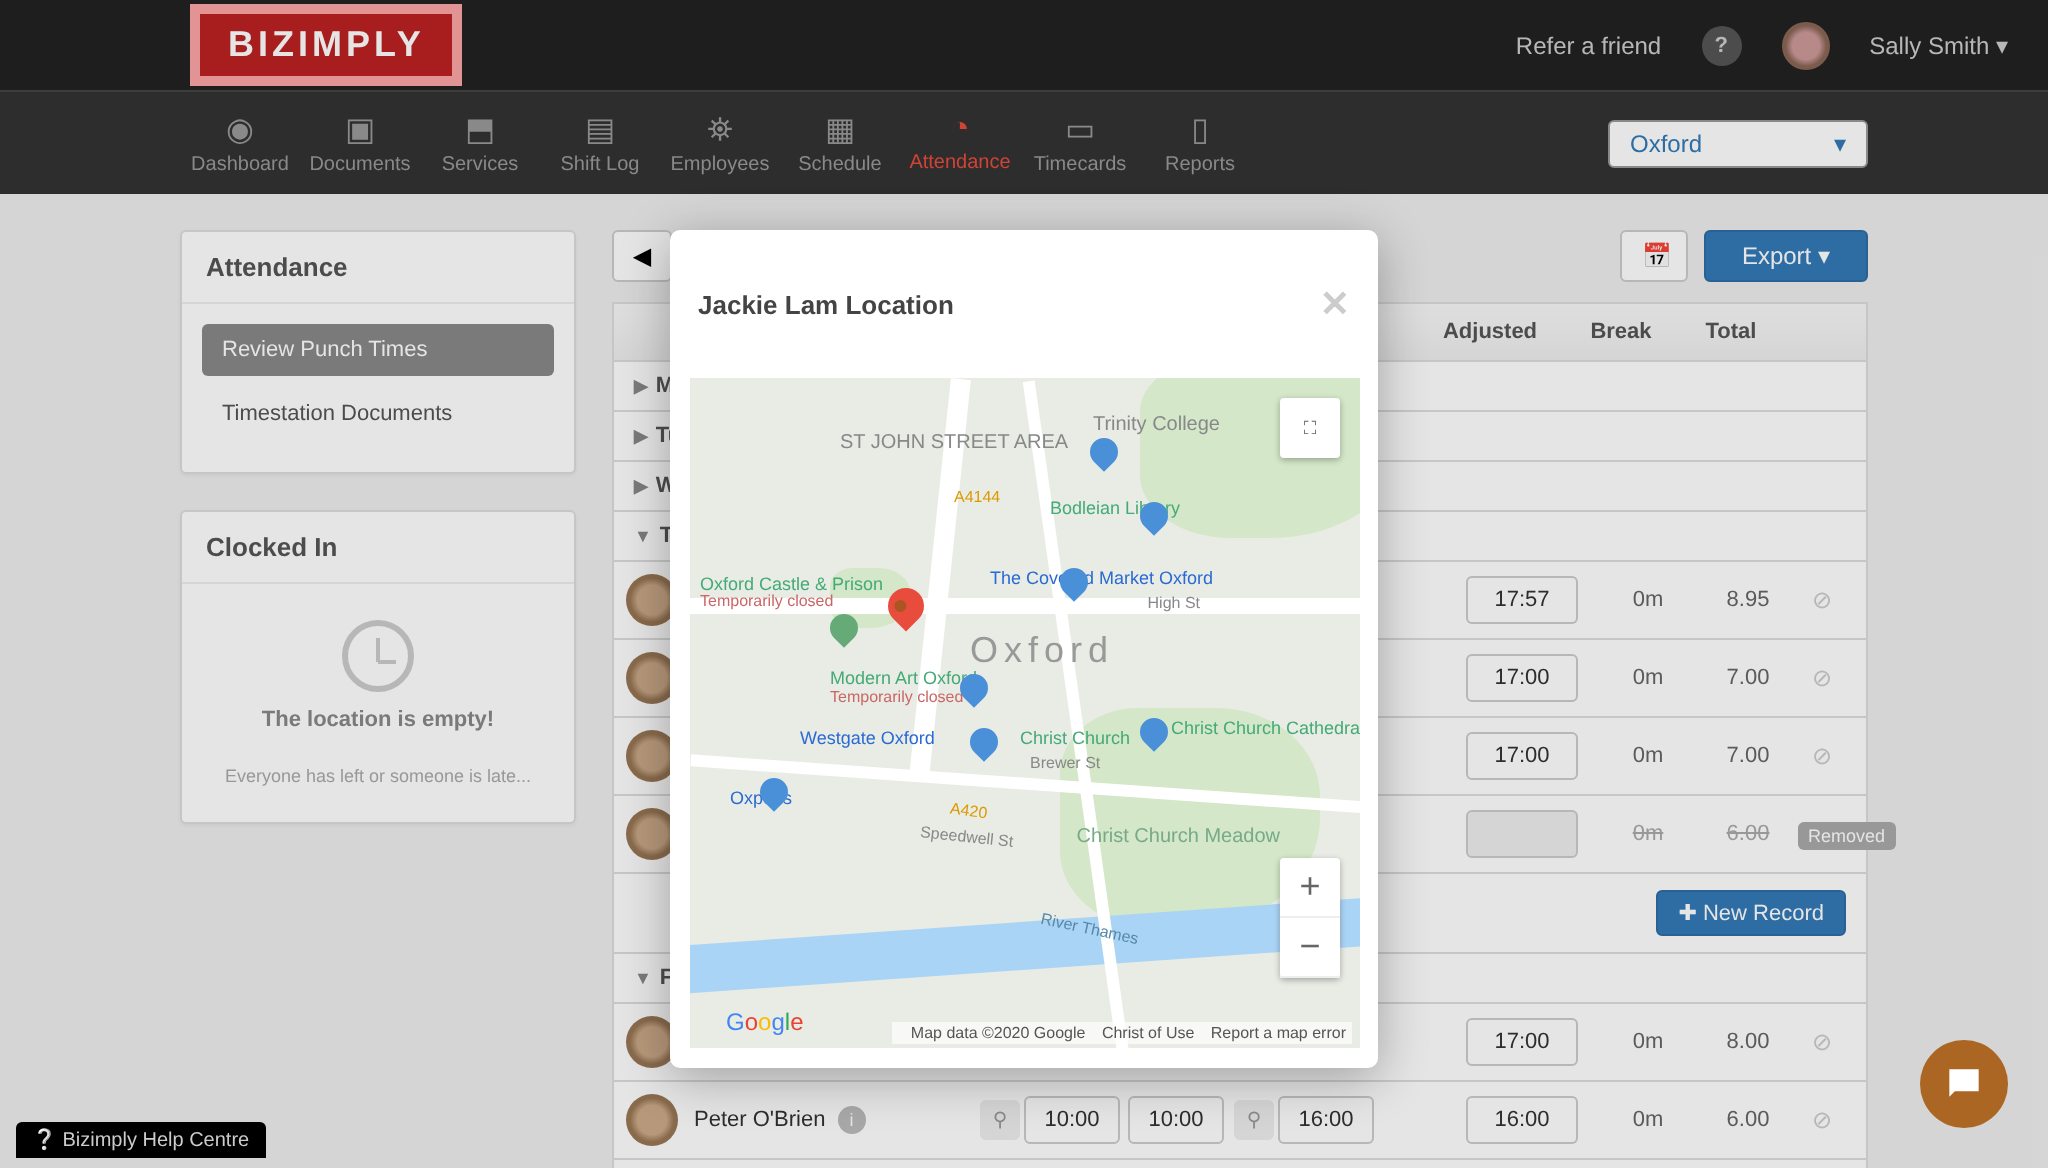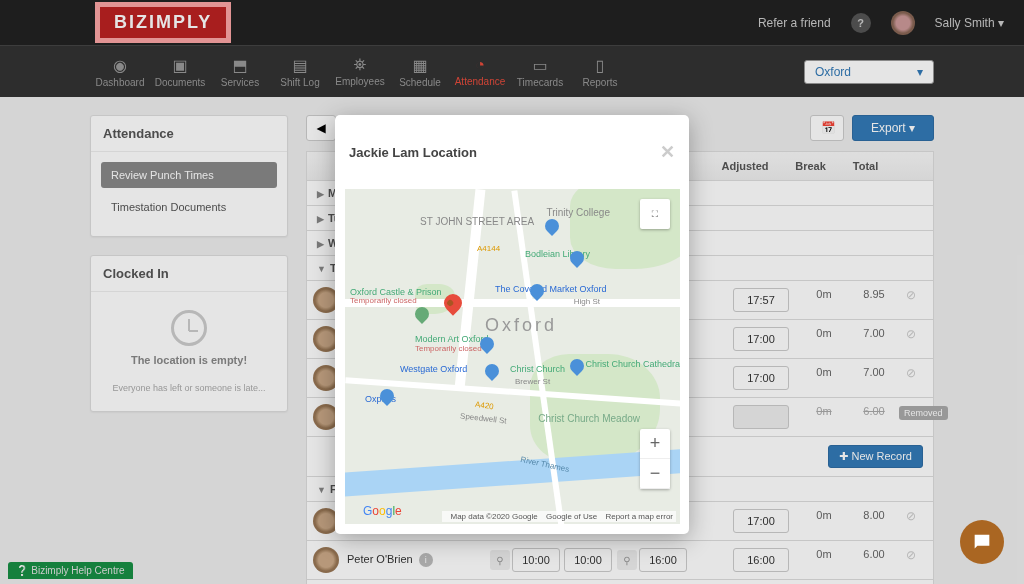--- a/index.html
+++ b/index.html
@@ -49,21 +49,21 @@
 
 .day-row { background:#fff; border:1px solid #ddd; border-top:none; padding:6px 10px; font-size:11px; color:#555; font-weight:600; }
 .day-row .caret { color:#888; font-size:9px; margin-right:4px; }
 
 .emp-row { background:#fff; border:1px solid #ddd; border-top:none; display:flex; align-items:center; padding:6px 10px 6px 0; font-size:11px; color:#333; }
 .emp-av { width:26px; height:26px; border-radius:50%; background:radial-gradient(#ca8 40%,#975 60%); margin:0 8px 0 6px; }
 .emp-name { width:140px; }
 .info-ic { width:14px; height:14px; border-radius:50%; background:#bbb; color:#fff; font-size:9px; display:inline-flex; align-items:center; justify-content:center; margin-left:3px; }
 .pin-ic { width:20px; height:20px; background:#eee; border-radius:3px; color:#999; display:inline-flex; align-items:center; justify-content:center; font-size:10px; margin-left:3px; }
 .time-in { width:48px; height:24px; border:1px solid #ccc; border-radius:3px; text-align:center; font-size:11px; margin:0 2px; line-height:22px; background:#fff; }
-.cells { display:flex; align-items:flex-start; margin-left:auto; }
+.cells { display:flex; align-items:center; margin-left:auto; }
 .cell-adj { width:56px; height:24px; border:1px solid #ccc; border-radius:3px; text-align:center; font-size:11px; line-height:22px; background:#fff; margin:0 10px; }
 .cell-static { width:50px; text-align:center; font-size:11px; color:#666; }
 .cell-action { width:24px; text-align:center; color:#ccc; font-size:12px; }
 .strikethrough { text-decoration:line-through; color:#aaa; }
 .removed-badge { background:#aaa; color:#fff; font-size:9px; padding:2px 5px; border-radius:3px; }
 .disabled-box { background:#eee; }
 
 .newrec-row { display:flex; justify-content:flex-end; padding:8px 10px; background:#fff; border:1px solid #ddd; border-top:none; }
 .btn.newrec { background:#337ab7; color:#fff; border-color:#2e6da4; font-size:11px; padding:4px 10px; }
 
@@ -85,21 +85,21 @@
 .map-ctrl { position:absolute; background:#fff; border-radius:2px; box-shadow:0 1px 3px rgba(0,0,0,.3); color:#666; display:flex; align-items:center; justify-content:center; }
 .map-fs { right:10px; top:10px; width:30px; height:30px; }
 .map-zoom { right:10px; bottom:35px; width:30px; flex-direction:column; }
 .map-zoom div { width:30px; height:30px; display:flex; align-items:center; justify-content:center; font-size:18px; border-bottom:1px solid #eee; }
 .map-google { position:absolute; left:6px; bottom:6px; font-size:12px; font-weight:500;margin-left:12px; }
 .map-google span:nth-child(1){color:#4285F4}.map-google span:nth-child(2){color:#EA4335}.map-google span:nth-child(3){color:#FBBC05}.map-google span:nth-child(4){color:#4285F4}.map-google span:nth-child(5){color:#34A853}.map-google span:nth-child(6){color:#EA4335}
 .map-foot { position:absolute; right:4px; bottom:2px; font-size:8px; color:#555; background:rgba(255,255,255,.7); padding:1px 3px; }
 .map-foot span { margin-left:6px; }
 
 
-.helpcentre { position:absolute; left:8px; bottom:5px; background:#15803d; color:#ccc; font-size:10px; padding:3px 8px; border-radius:3px 3px 0 0; }
+.helpcentre { position:absolute; left:8px; bottom:5px; background:#000000; color:#ccc; font-size:10px; padding:3px 8px; border-radius:3px 3px 0 0; }
 .chat-bubble { position:absolute; right:20px; bottom:20px; width:44px; height:44px; background:#a62; border-radius:50%; display:flex; align-items:center; justify-content:center; }
 .chat-bubble svg { fill:#fff; }
 </style>
 </head>
 <body>
 
 <div class="topbar">
   <div class="logo">BIZIMPLY</div>
   <div class="topbar-right">
     <span>Refer a friend</span>
@@ -296,21 +296,21 @@
     <div class="map-pin" style="left:99px;top:105px"></div>
 
     <div class="map-ctrl map-fs">⛶</div>
     <div class="map-ctrl map-zoom">
       <div>+</div>
       <div>−</div>
     </div>
     <div class="map-google"><span>G</span><span>o</span><span>o</span><span>g</span><span>l</span><span>e</span></div>
     <div class="map-foot">
       <span>Map data ©2020 Google</span>
-      <span>Google of Use</span>
+      <span>Christ of Use</span>
       <span>Report a map error</span>
     </div>
   </div>
 </div>
 
 <div class="helpcentre">❔ <span>Bizimply Help Centre</span></div>
 <div class="chat-bubble">
   <svg width="22" height="22" viewBox="0 0 24 24">
       <path d="M4 4h16v12H7l-3 3V4z"></path>
     </svg>

